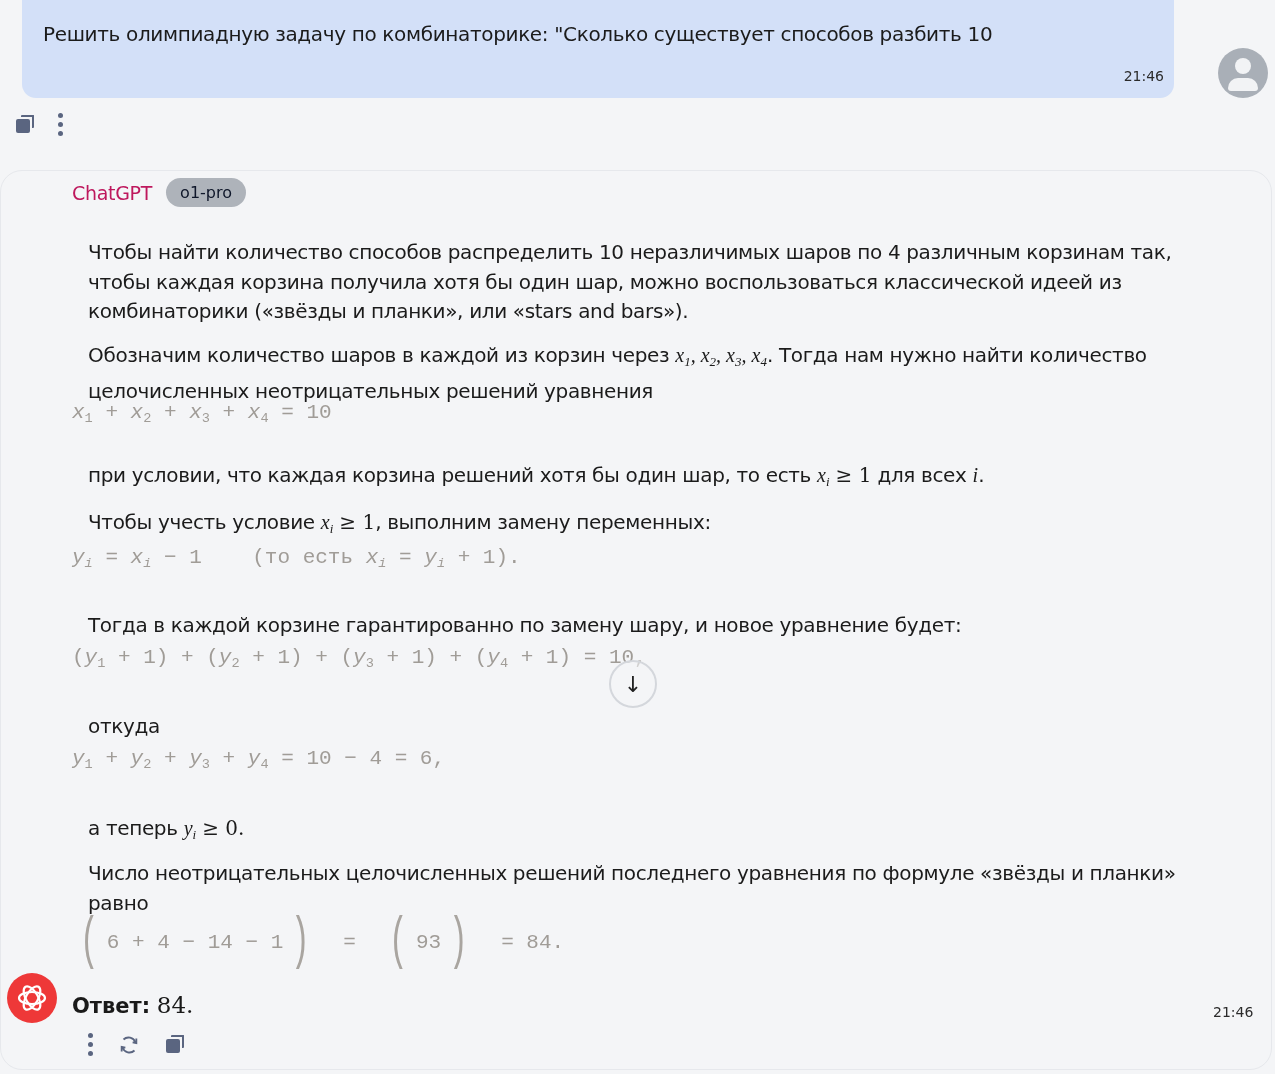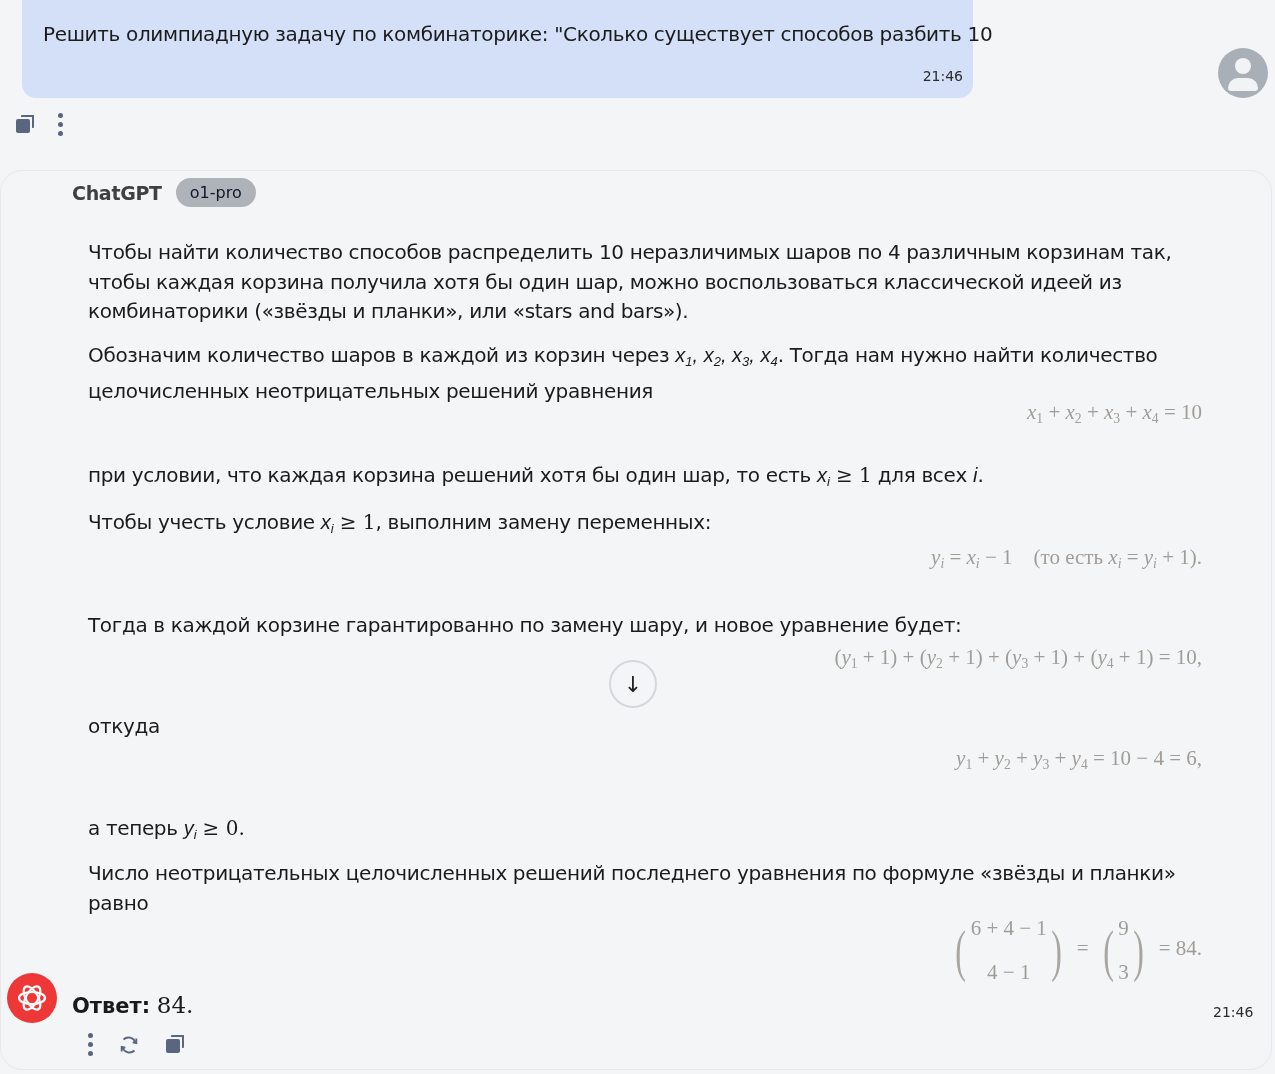--- a/index.html
+++ b/index.html
@@ -4,21 +4,21 @@
 <style>
   html, body { margin:0; padding:0; }
   body {
     width:1275px; height:1074px; overflow:hidden;
     background:#f4f5f7;
     font-family:"DejaVu Sans", "Liberation Sans", sans-serif;
     color:#1a1a1a;
     position:relative;
   }
   .user-bubble {
-    position:absolute; left:22px; top:0; width:951px; height:98px;
+    position:absolute; left:22px; top:0; width:1152px; height:98px;
     background:#d3e0f8; border-radius:0 0 14px 14px;
     box-sizing:border-box; padding:20px 20px 0 21px;
   }
   .user-text { font-size:20px; line-height:29px; color:#1b1b1b; letter-spacing:-0.35px; width:1080px; }
   .user-time { position:absolute; right:10px; top:68px; font-size:14px; color:#2b2b2b; }
   .user-avatar {
     position:absolute; left:1218px; top:48px; width:50px; height:50px; border-radius:50%;
     background:#a9afb7; overflow:hidden;
   }
   .user-avatar .head { position:absolute; left:17px; top:10px; width:16px; height:16px; border-radius:50%; background:#f2f3f5; }
@@ -28,39 +28,39 @@
   .icon-copy .back { position:absolute; right:0; top:0; width:13px; height:13px; border:2px solid #5a6580; border-left:none; border-bottom:none; box-sizing:border-box; border-radius:1px; }
   .icon-copy .front { position:absolute; left:2px; bottom:2px; width:14px; height:14px; background:#5a6580; border-radius:2px; }
   .icon-more { display:flex; flex-direction:column; gap:4px; width:8px; align-items:center; cursor:pointer; }
   .icon-more span { width:5px; height:5px; border-radius:50%; background:#5a6580; }
 
   .bot-card {
     position:absolute; left:0; top:170px; width:1272px; height:900px;
     border:1px solid #e6e8ec; border-radius:22px; background:#f4f5f7; box-sizing:border-box;
   }
   .bot-header { position:absolute; left:72px; top:178px; display:flex; align-items:center; gap:14px; }
-  .bot-name { font-size:19px; color:#404040; letter-spacing:-0.3px;font-weight:bold; }
+  .bot-name { font-size:19px; color:#be185d; letter-spacing:-0.3px; }
   .model-badge { background:#aeb3ba; color:#0f172a; font-weight:normal; font-size:16px; padding:5px 14px; border-radius:17px;text-align:right; }
 
   .content { position:absolute; left:72px; top:222px; width:1130px; font-size:20px; line-height:29.5px; letter-spacing:-0.35px; color:#1b1b1b; }
   .content p { margin:16px; }
-  .m { font-family:Liberation Sans, sans-serif; font-style:italic; letter-spacing:0; }
+  .m { font-family:Liberation Serif, serif; font-style:italic; letter-spacing:0; }
   .mr { font-family:"DejaVu Serif", "Liberation Serif", serif; letter-spacing:0; }
-  .block { position:absolute; left:0; width:1130px; text-align:right; font-family:Liberation Serif, serif; color:#a09c97; font-size:21px; letter-spacing:0; }
+  .block { position:absolute; left:0; width:1130px; text-align:left; font-family:Liberation Mono, monospace; color:#a09c97; font-size:21px; letter-spacing:0; }
   .block i { font-style:italic; }
   sub { font-size:65%; vertical-align:-4px; }
 
   .scroll-btn {
     position:absolute; left:609px; top:660px; width:48px; height:48px; border-radius:50%;
     border:2px solid #d4d7dc; box-sizing:border-box; background:rgba(244,245,247,0.6);
     display:flex; align-items:center; justify-content:center; font-size:22px; color:#222; cursor:pointer;
   }
   .binom { display:inline-flex; align-items:center; vertical-align:middle; }
   .paren { font-size:58px; font-weight:100; line-height:60px; color:#a9a5a0; transform:scaleX(0.55); display:inline-block; }
-  .stack { display:inline-flex; flex-direction:column; align-items:center; line-height:33px; font-size:21px;gap:11px; }
+  .stack { display:inline-flex; flex-direction:row; align-items:center; line-height:33px; font-size:21px; }
 
   .bot-avatar { position:absolute; left:7px; top:973px; width:50px; height:50px; border-radius:50%; background:#ee3838; display:flex; align-items:center; justify-content:center; }
   .answer { position:absolute; left:72px; top:992px; font-size:21px; }
   .answer b { font-weight:bold; }
   .answer .num { font-family:"DejaVu Serif","Liberation Serif",serif; font-size:23px; }
   .bot-time { position:absolute; left:1213px; top:1004px; font-size:14px; color:#2b2b2b; }
   .bot-actions { position:absolute; left:86px; top:1033px; display:flex; gap:24px; align-items:center; }
   .icon-refresh { width:22px; height:22px; cursor:pointer; }
 </style>
 </head>

